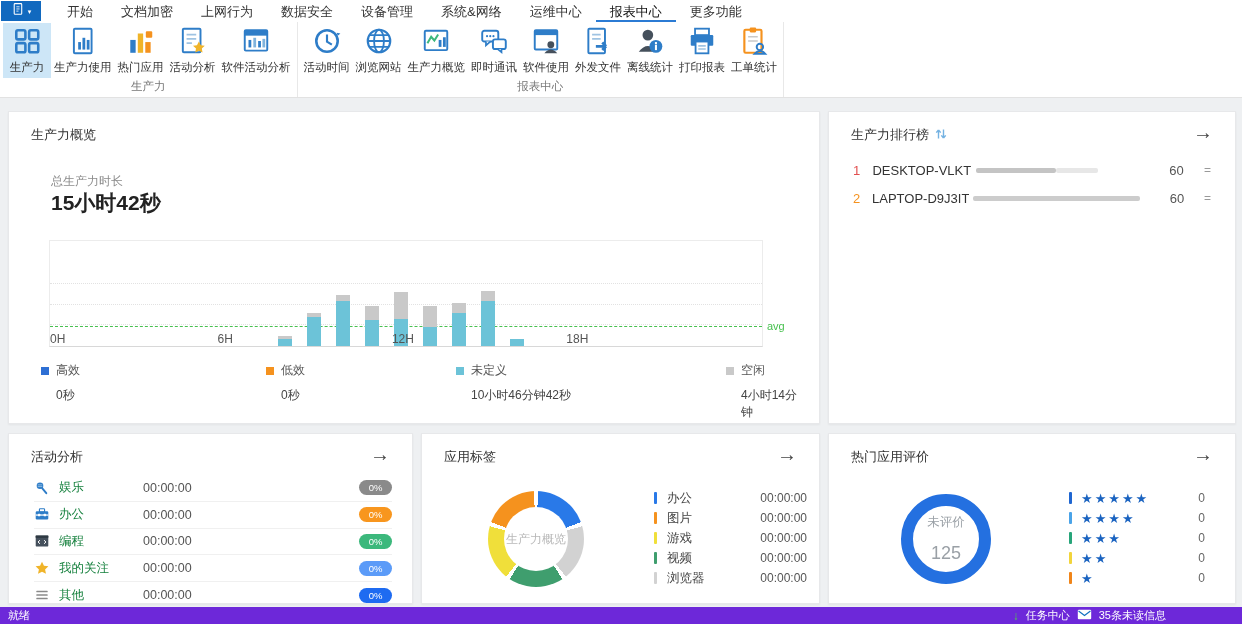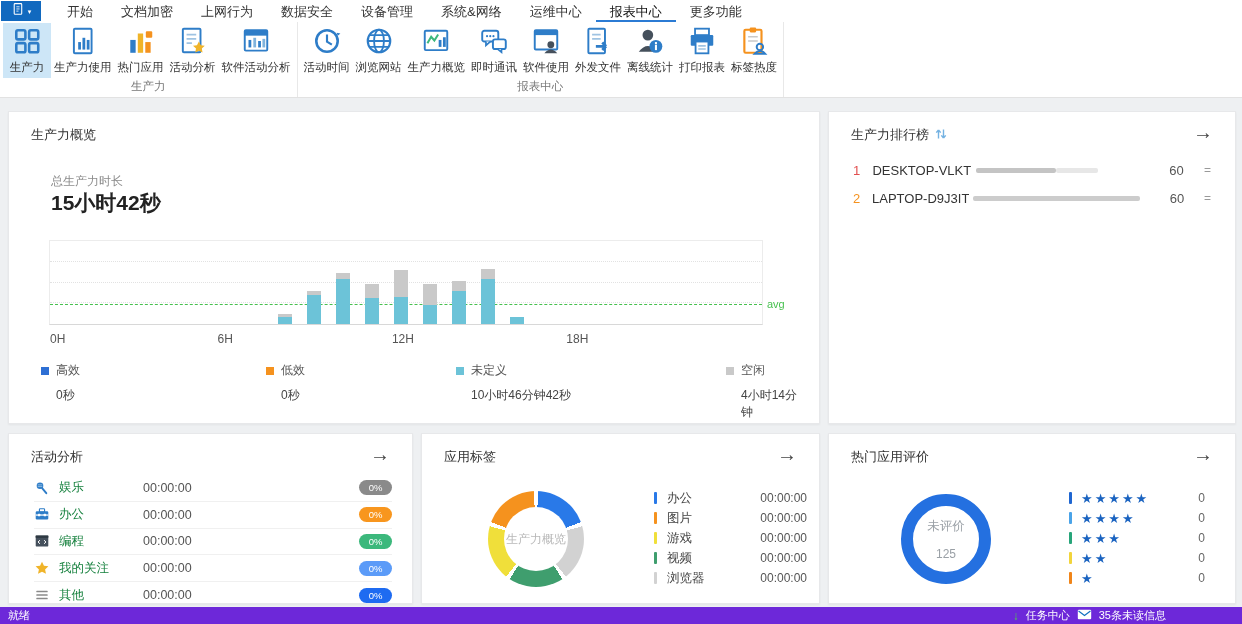--- a/index.html
+++ b/index.html
@@ -39,21 +39,21 @@
 
   .overview { left:8px;  top:12px;  width:812px; height:313px; }
   .ranking  { left:828px; top:12px; width:408px; height:313px; }
   .activity { left:8px;  top:334px; width:405px; height:171px; }
   .tags     { left:421px; top:334px; width:399px; height:171px; }
   .rating   { left:828px; top:334px; width:408px; height:171px; }
 
   
   .stat-label { position:absolute; left:42px; top:61px; font-size:12px; color:#8b8b8b; }
   .stat-value { position:absolute; left:42px; top:77px; font-size:21px; font-weight:bold; color:#222; }
-  .plot { position:absolute; left:40px; top:128px; width:714px; height:85px;
+  .plot { position:absolute; left:40px; top:128px; width:714px; height:107px;
     border:1px solid #ececec; border-bottom:1px solid #d8d8d8; }
   .gridline { position:absolute; left:0; right:0; border-top:1px dotted #e2e2e2; }
   .avg-line { position:absolute; left:0; right:0; border-top:1px dashed #47c04f; }
   .avg-label { position:absolute; left:calc(100% + 5px); font-size:11px; color:#47c04f; transform:translateY(-7px); }
   .bar { position:absolute; bottom:0; width:14px; display:flex; flex-direction:column; justify-content:flex-end; }
   .bar .seg-idle { background:#c9c9c9; }
   .bar .seg-undef { background:#6cc3d8; }
   .x-label { position:absolute; top:91px; font-size:12px; color:#555; }
   .ov-legend { position:absolute; left:32px; top:250px; right:10px; height:46px; }
   .ov-leg-item { position:absolute; top:0; }
@@ -91,21 +91,21 @@
   .tick { width:3px; height:12px; border-radius:1px; }
   .tag-label { margin-left:10px; font-size:12.5px; color:#444; }
   .tag-time { margin-left:auto; font-size:12px; color:#555; }
 
   
   .ring { position:absolute; left:72px; top:60px; width:90px; height:90px; border-radius:50%;
     border:12px solid #2470e0; }
   .ring-center { position:absolute; left:72px; top:60px; width:90px; height:90px;
     display:flex; flex-direction:column; align-items:center; justify-content:center; color:#9aa0a6; }
   .ring-center .l1 { font-size:12.5px; }
-  .ring-center .l2 { font-size:12px; margin-top:12px; }
+  .ring-center .l2 { font-size:18px; margin-top:12px; }
   .rate-rows { position:absolute; left:240px; top:54px; right:30px; }
   .rate-row { height:20px; display:flex; align-items:center; }
   .rate-stars { margin-left:9px; font-size:13px; letter-spacing:2px; line-height:1; }
   .rate-count { margin-left:auto; font-size:12px; color:#666; }
 
   
   .statusbar { position:absolute; left:0; right:0; bottom:0; height:17px; background:#6d28d9;
     color:#fff; font-size:11px; display:flex; align-items:center; padding:0 76px 0 8px;margin-top:22px; }
   .sb-right { margin-left:auto; display:flex; align-items:center; gap:7px; }
   .sb-down { color:#52c452; font-weight:bold; font-size:12px; line-height:1; }
@@ -295,21 +295,21 @@
           <div class="rib-item">
             <span class="rib-icon">
               <svg width="30" height="30" viewBox="0 0 28 28" xmlns="http://www.w3.org/2000/svg">
                 <rect x="5" y="3.5" width="16" height="21.5" rx="1.2" fill="#fff" stroke="#f5921e" stroke-width="2"></rect>
                 <rect x="10" y="1.5" width="6" height="4.5" rx="1" fill="#f5921e"></rect>
                 <path d="M8.5 10h9M8.5 14h9" stroke="#c9c9c9" stroke-width="1.5"></path>
                 <circle cx="19.5" cy="19.5" r="3" fill="none" stroke="#2e7dc8" stroke-width="1.8"></circle>
                 <path d="M14.5 26q5-5.5 10 0z" fill="none" stroke="#2e7dc8" stroke-width="1.8"></path>
               </svg>
             </span>
-            <span class="rib-label">标签热度</span>
+            <span class="rib-label">工单统计</span>
           </div>
         </div>
         <div class="rib-group-label">报表中心</div>
       </div>
     </div>
 
   <div class="main">
 
     <section class="panel overview">
       <div class="panel-title">生产力概览</div>

